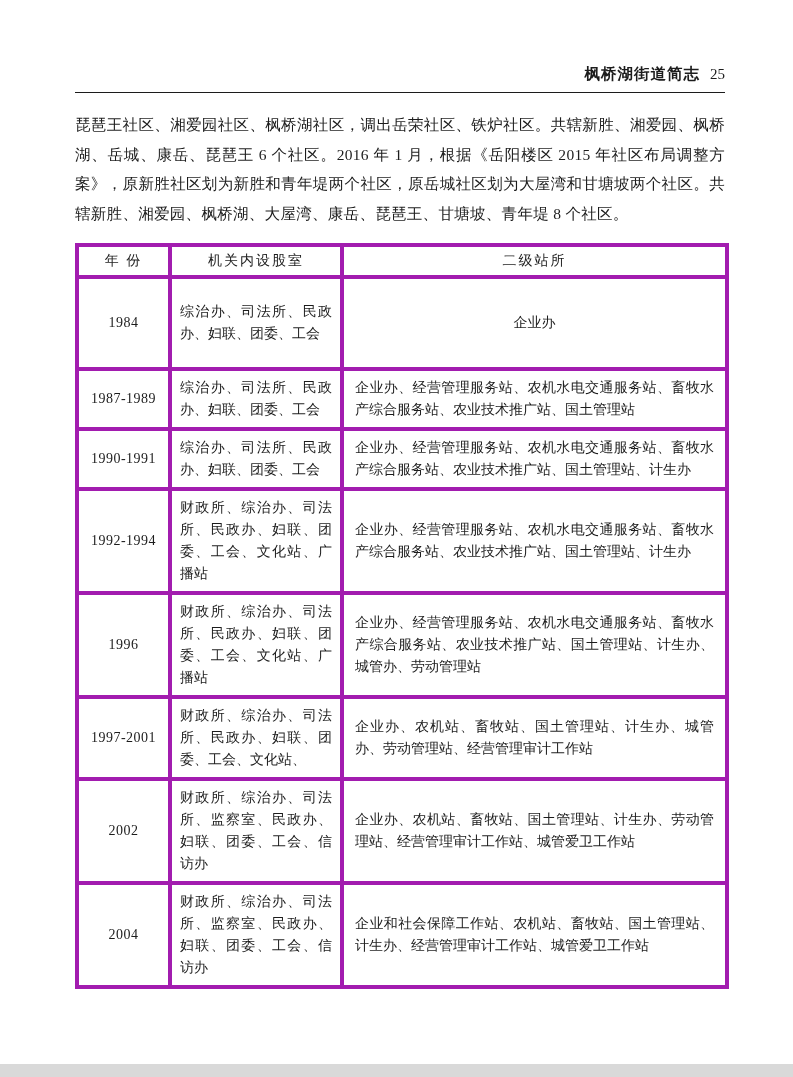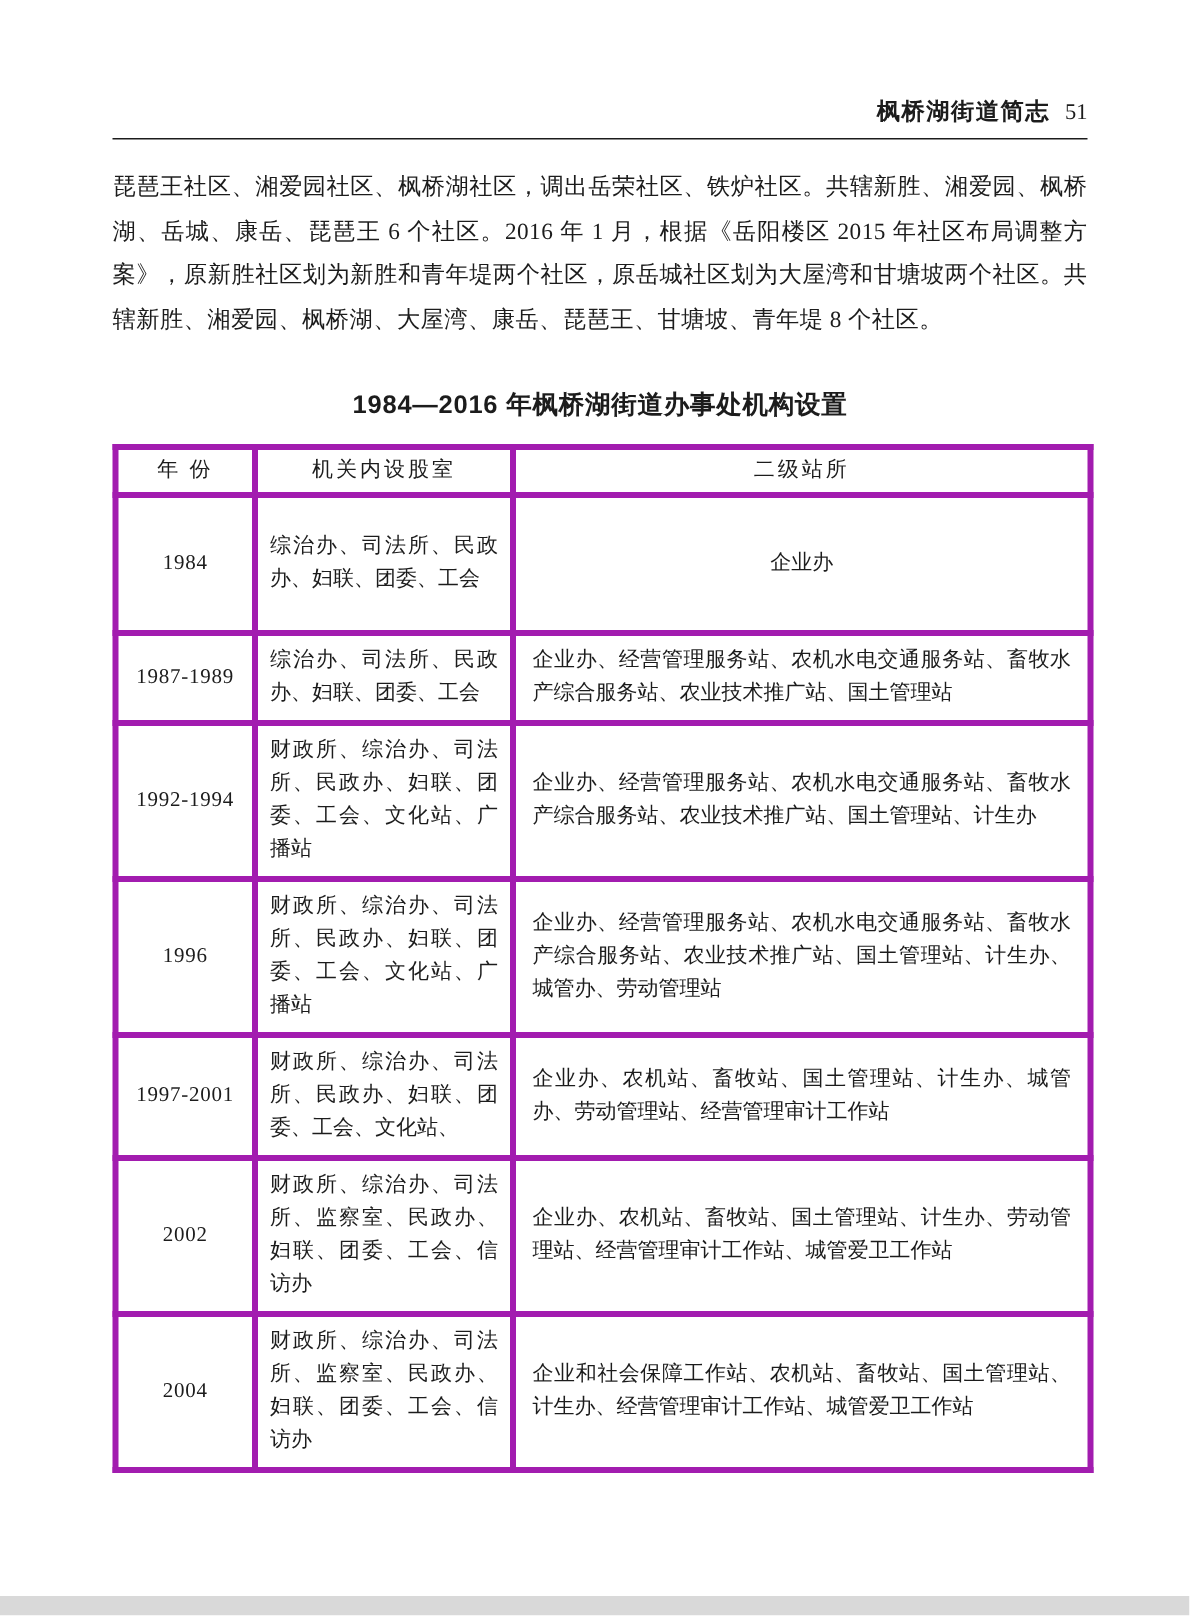--- a/index.html
+++ b/index.html
@@ -118,28 +118,27 @@
   }
 </style>
 </head>
 <body>
 
 <div class="page">
 
   <header class="page-header">
     <div class="header-line">
       <span class="header-title">枫桥湖街道简志</span>
-      <span class="page-number">51</span>
+      <span class="page-number">25</span>
     </div>
     <div class="header-rule"></div>
   </header>
 
   <p class="body-paragraph">琵琶王社区、湘爱园社区、枫桥湖社区，调出岳荣社区、铁炉社区。共辖新胜、湘爱园、枫桥湖、岳城、康岳、琵琶王 6 个社区。2016 年 1 月，根据《岳阳楼区 2015 年社区布局调整方案》，原新胜社区划为新胜和青年堤两个社区，原岳城社区划为大屋湾和甘塘坡两个社区。共辖新胜、湘爱园、枫桥湖、大屋湾、康岳、琵琶王、甘塘坡、青年堤 8 个社区。</p>
 
-  <h2 class="table-title">1984—2016 年枫桥湖街道办事处机构设置</h2>
 
   <table class="org-table">
     <colgroup>
       <col class="c-year">
       <col class="c-offices">
       <col class="c-stations">
     </colgroup>
     <thead>
       <tr>
         <th>年  份</th>
@@ -150,20 +149,25 @@
     <tbody>
       <tr>
         <td class="year-cell">1984</td>
         <td class="offices-cell">综治办、司法所、民政办、妇联、团委、工会</td>
         <td class="stations-cell center">企业办</td>
       </tr>
       <tr>
         <td class="year-cell">1987-1989</td>
         <td class="offices-cell">综治办、司法所、民政办、妇联、团委、工会</td>
         <td class="stations-cell">企业办、经营管理服务站、农机水电交通服务站、畜牧水产综合服务站、农业技术推广站、国土管理站</td>
+      </tr>
+      <tr>
+        <td class="year-cell">1990-1991</td>
+        <td class="offices-cell">综治办、司法所、民政办、妇联、团委、工会</td>
+        <td class="stations-cell">企业办、经营管理服务站、农机水电交通服务站、畜牧水产综合服务站、农业技术推广站、国土管理站、计生办</td>
       </tr>
       <tr>
         <td class="year-cell">1992-1994</td>
         <td class="offices-cell">财政所、综治办、司法所、民政办、妇联、团委、工会、文化站、广播站</td>
         <td class="stations-cell">企业办、经营管理服务站、农机水电交通服务站、畜牧水产综合服务站、农业技术推广站、国土管理站、计生办</td>
       </tr>
       <tr>
         <td class="year-cell">1996</td>
         <td class="offices-cell">财政所、综治办、司法所、民政办、妇联、团委、工会、文化站、广播站</td>
         <td class="stations-cell">企业办、经营管理服务站、农机水电交通服务站、畜牧水产综合服务站、农业技术推广站、国土管理站、计生办、城管办、劳动管理站</td>

